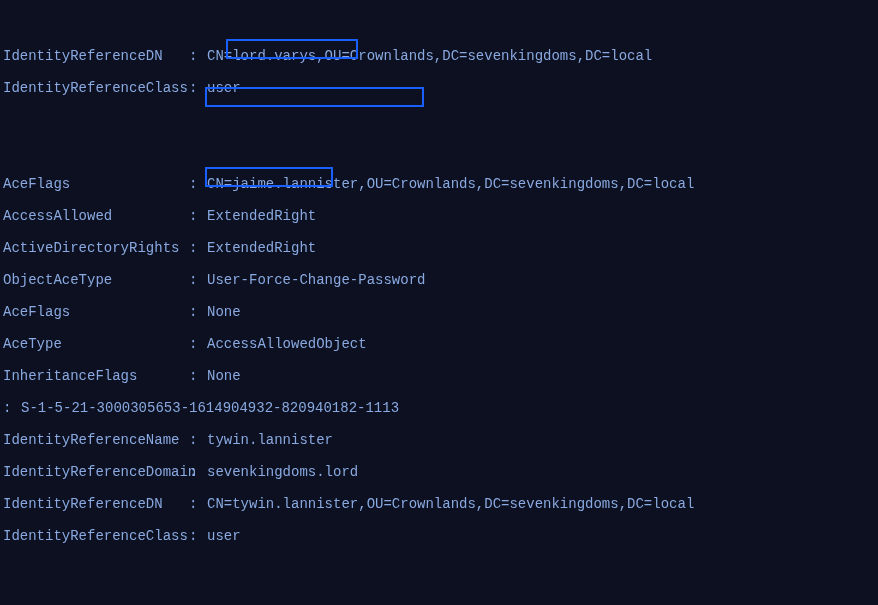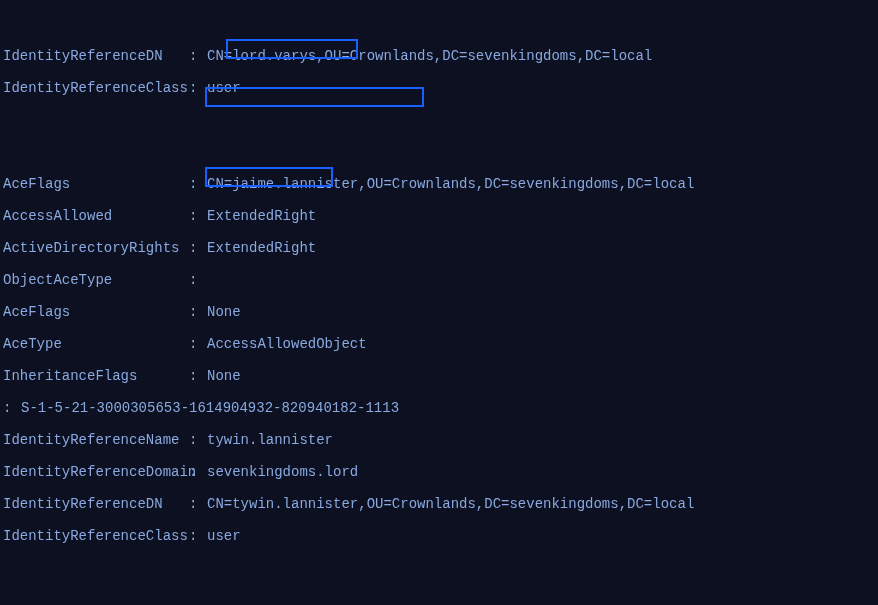--- a/index.html
+++ b/index.html
@@ -75,21 +75,21 @@
 
 
 <div class="row"><span class="key">IdentityReferenceDN</span><span class="sep">: </span><span class="val">CN=lord.varys,OU=Crownlands,DC=sevenkingdoms,DC=local</span></div>
 <div class="row"><span class="key">IdentityReferenceClass</span><span class="sep">: </span><span class="val">user</span></div>
 <div class="row"></div>
 
 
 <div class="row"><span class="key">AceFlags</span><span class="sep">: </span><span class="val">CN=jaime.lannister,OU=Crownlands,DC=sevenkingdoms,DC=local</span></div>
 <div class="row"><span class="key">AccessAllowed</span><span class="sep">: </span><span class="val">ExtendedRight</span></div>
 <div class="row"><span class="key">ActiveDirectoryRights</span><span class="sep">: </span><span class="val">ExtendedRight</span></div>
-<div class="row"><span class="key">ObjectAceType</span><span class="sep">: </span></div>
+<div class="row"><span class="key">ObjectAceType</span><span class="sep">: </span><span class="val">User-Force-Change-Password</span></div>
 <div class="row"><span class="key">AceFlags</span><span class="sep">: </span><span class="val">None</span></div>
 <div class="row"><span class="key">AceType</span><span class="sep">: </span><span class="val">AccessAllowedObject</span></div>
 <div class="row"><span class="key">InheritanceFlags</span><span class="sep">: </span><span class="val">None</span></div>
 <div class="row"><span class="sep">: </span><span class="val">S-1-5-21-3000305653-1614904932-820940182-1113</span></div>
 <div class="row"><span class="key">IdentityReferenceName</span><span class="sep">: </span><span class="val">tywin.lannister</span></div>
 <div class="row"><span class="key">IdentityReferenceDomain</span><span class="sep">: </span><span class="val">sevenkingdoms.lord</span></div>
 <div class="row"><span class="key">IdentityReferenceDN</span><span class="sep">: </span><span class="val">CN=tywin.lannister,OU=Crownlands,DC=sevenkingdoms,DC=local</span></div>
 <div class="row"><span class="key">IdentityReferenceClass</span><span class="sep">: </span><span class="val">user</span></div>
 <div class="row"></div>
 

